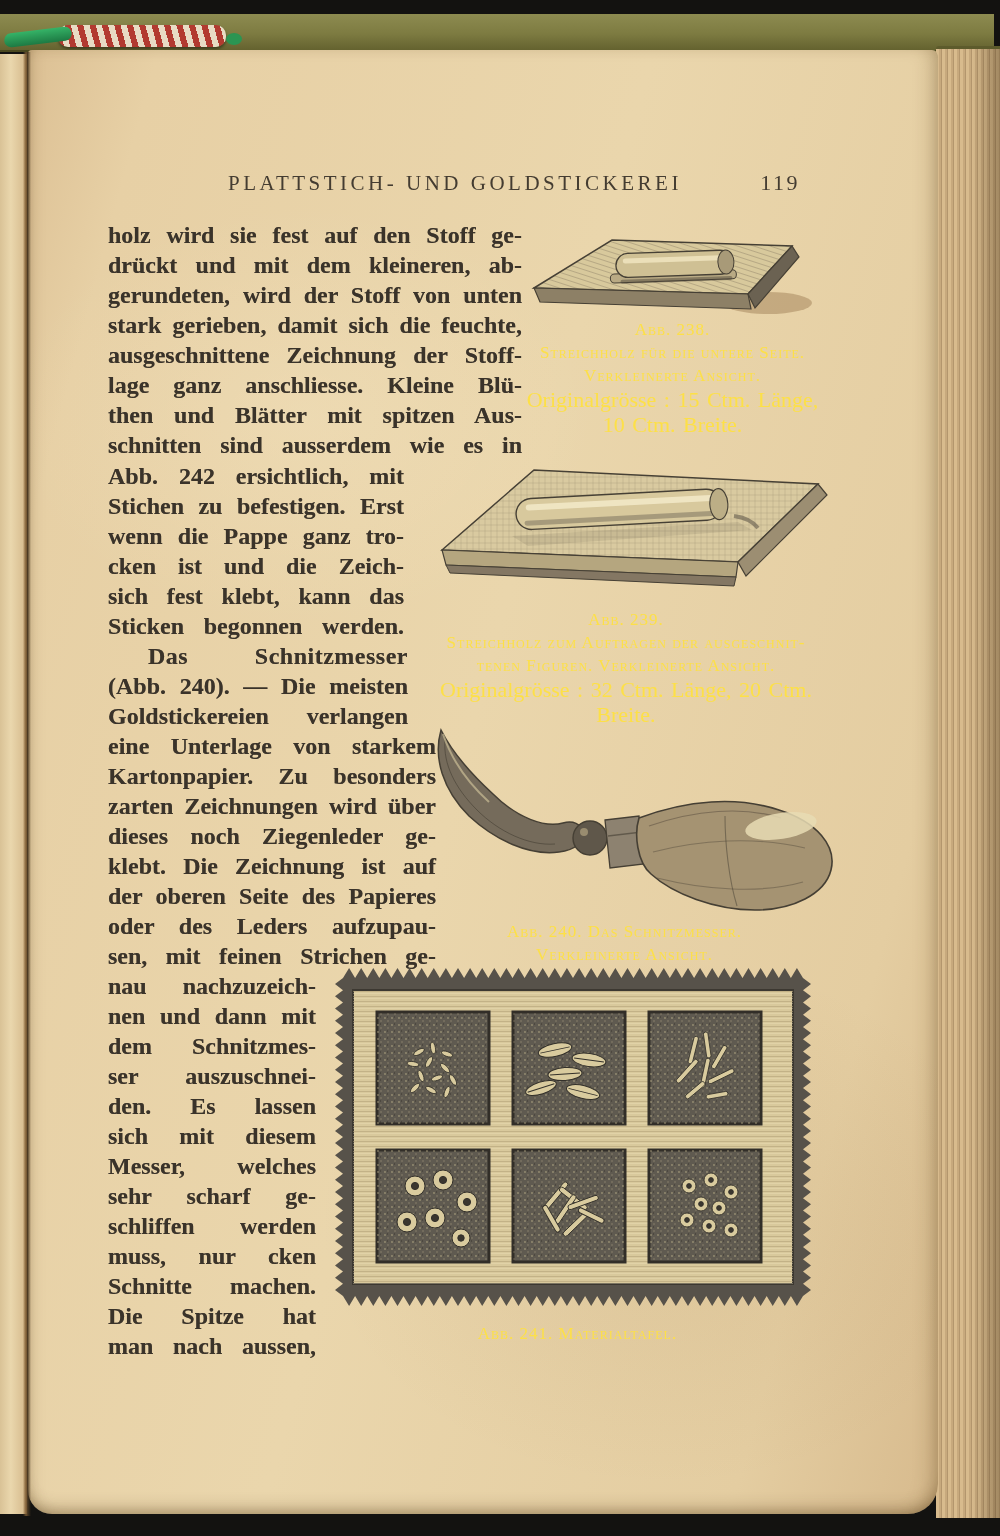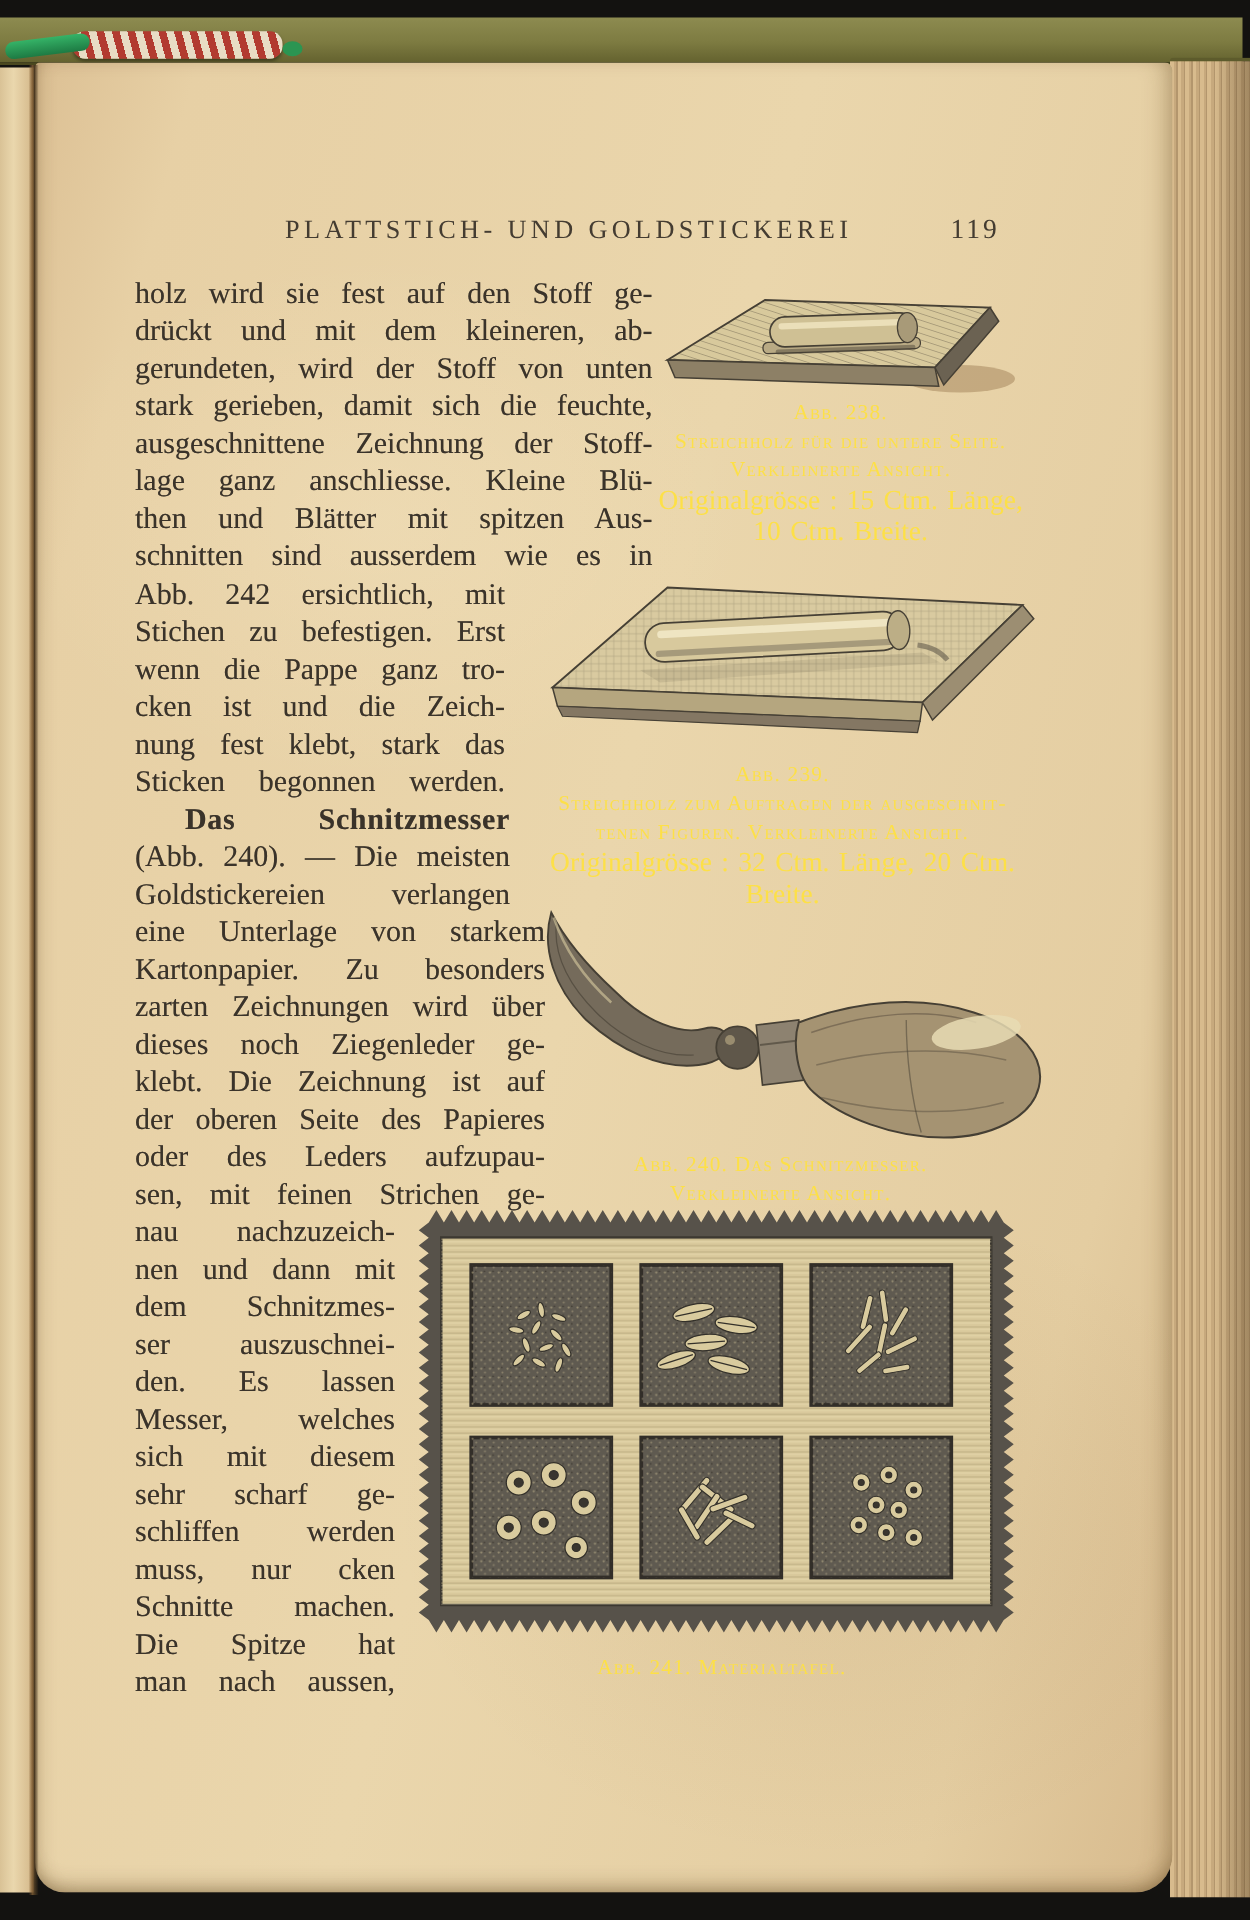--- a/index.html
+++ b/index.html
@@ -57,21 +57,21 @@
   
   .content{position:absolute;inset:0;color:#3a332a;}
   .hdr{
     position:absolute;left:110px;top:171px;width:690px;text-align:center;
     font-size:21px;letter-spacing:3.5px;color:#443c31;
   }
   .hdr .pn{
     position:absolute;right:0;top:-1px;font-size:22px;letter-spacing:2.5px;
   }
   .tb{position:absolute;font-size:24px;color:#3a332a;text-shadow:0 0 .5px rgba(58,51,42,.55);}
-  .tl{text-align:justify;text-align-last:justify;line-height:30px;height:30px;overflow:visible;}
+  .tl{text-align:justify;text-align-last:justify;line-height:30px;height:30px;overflow:visible;font-weight:bold;}
   .boldline{
     display:flex;justify-content:space-between;line-height:30px;height:30px;
     font-weight:bold;letter-spacing:.5px;padding-left:40px;gap:24px;
   }
   .cap{position:absolute;text-align:center;color:#fde047;}
   .cap .sc{font-variant:small-caps;font-size:17px;line-height:23px;letter-spacing:1px;}
   .cap .pl{font-size:22px;line-height:25px;word-spacing:2px;}
   .fig{position:absolute;}
   svg{display:block;}
 </style>
@@ -103,21 +103,21 @@
       <div class="tl">lage ganz anschliesse. Kleine Blü-</div>
       <div class="tl">then und Blätter mit spitzen Aus-</div>
       <div class="tl">schnitten sind ausserdem wie es in</div>
     </div>
 
   <div class="tb" style="left:108px;top:461px;width:296px;">
       <div class="tl">Abb. 242 ersichtlich, mit</div>
       <div class="tl">Stichen zu befestigen. Erst</div>
       <div class="tl">wenn die Pappe ganz tro-</div>
       <div class="tl">cken ist und die Zeich-</div>
-      <div class="tl">nung fest klebt, stark das</div>
+      <div class="tl">sich fest klebt, kann das</div>
       <div class="tl">Sticken begonnen werden.</div>
     </div>
 
   <div class="tb" style="left:108px;top:641px;width:300px;">
     <div class="boldline">
       <span>Das</span>
       <span>Schnitzmesser</span>
     </div>
     <div>
         <div class="tl">(Abb. 240). — Die meisten</div>
@@ -135,22 +135,22 @@
       <div class="tl">oder des Leders aufzupau-</div>
       <div class="tl">sen, mit feinen Strichen ge-</div>
     </div>
 
   <div class="tb" style="left:108px;top:971px;width:208px;">
       <div class="tl">nau nachzuzeich-</div>
       <div class="tl">nen und dann mit</div>
       <div class="tl">dem Schnitzmes-</div>
       <div class="tl">ser auszuschnei-</div>
       <div class="tl">den. Es lassen</div>
+      <div class="tl">sich mit diesem</div>
       <div class="tl">Messer, welches</div>
-      <div class="tl">sich mit diesem</div>
       <div class="tl">sehr scharf ge-</div>
       <div class="tl">schliffen werden</div>
       <div class="tl">muss, nur cken</div>
       <div class="tl">Schnitte machen.</div>
       <div class="tl">Die Spitze hat</div>
       <div class="tl">man nach aussen,</div>
     </div>
 
   <div class="fig" style="left:520px;top:220px;">
     <svg width="296" height="102" viewBox="0 0 296 102">

